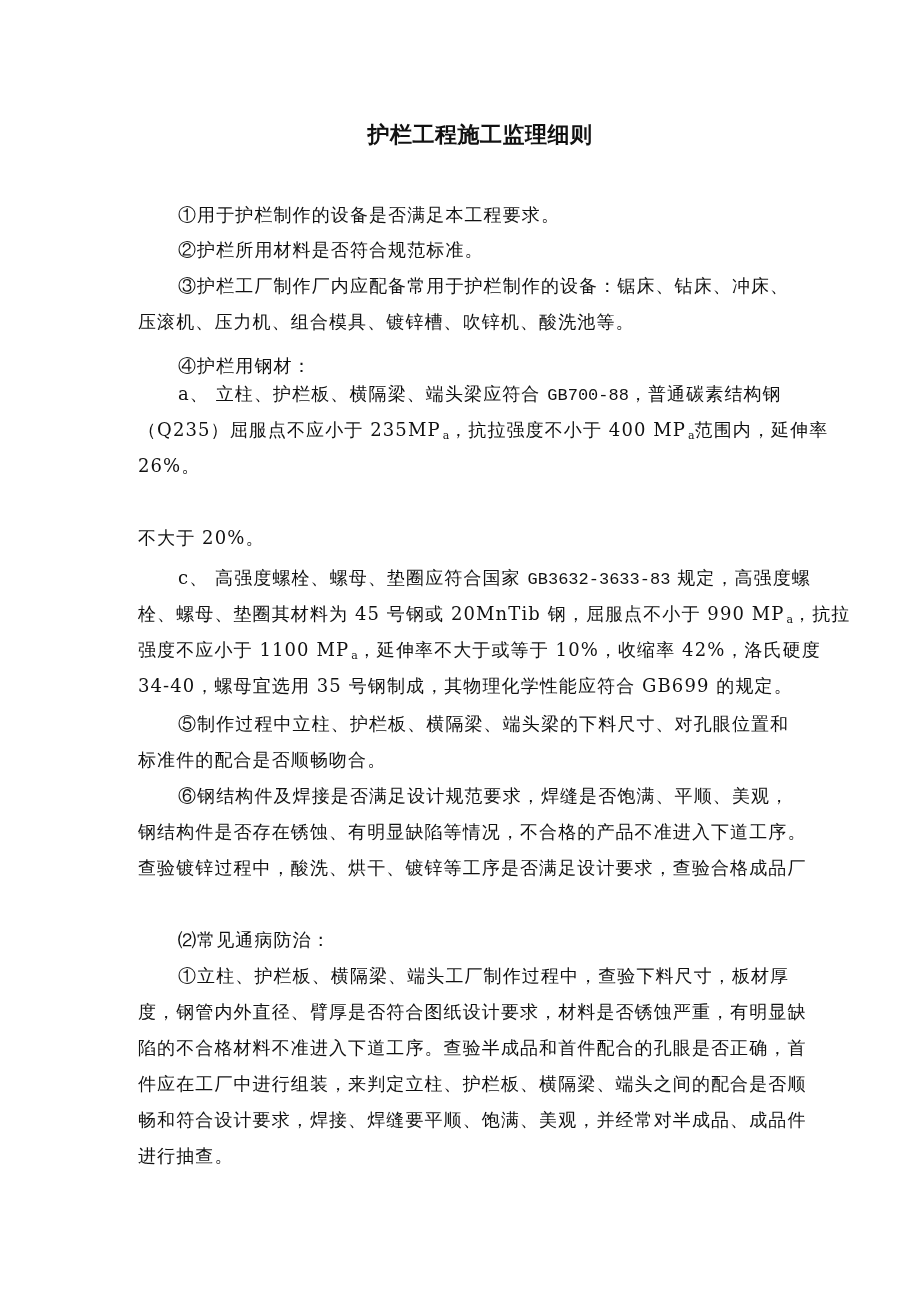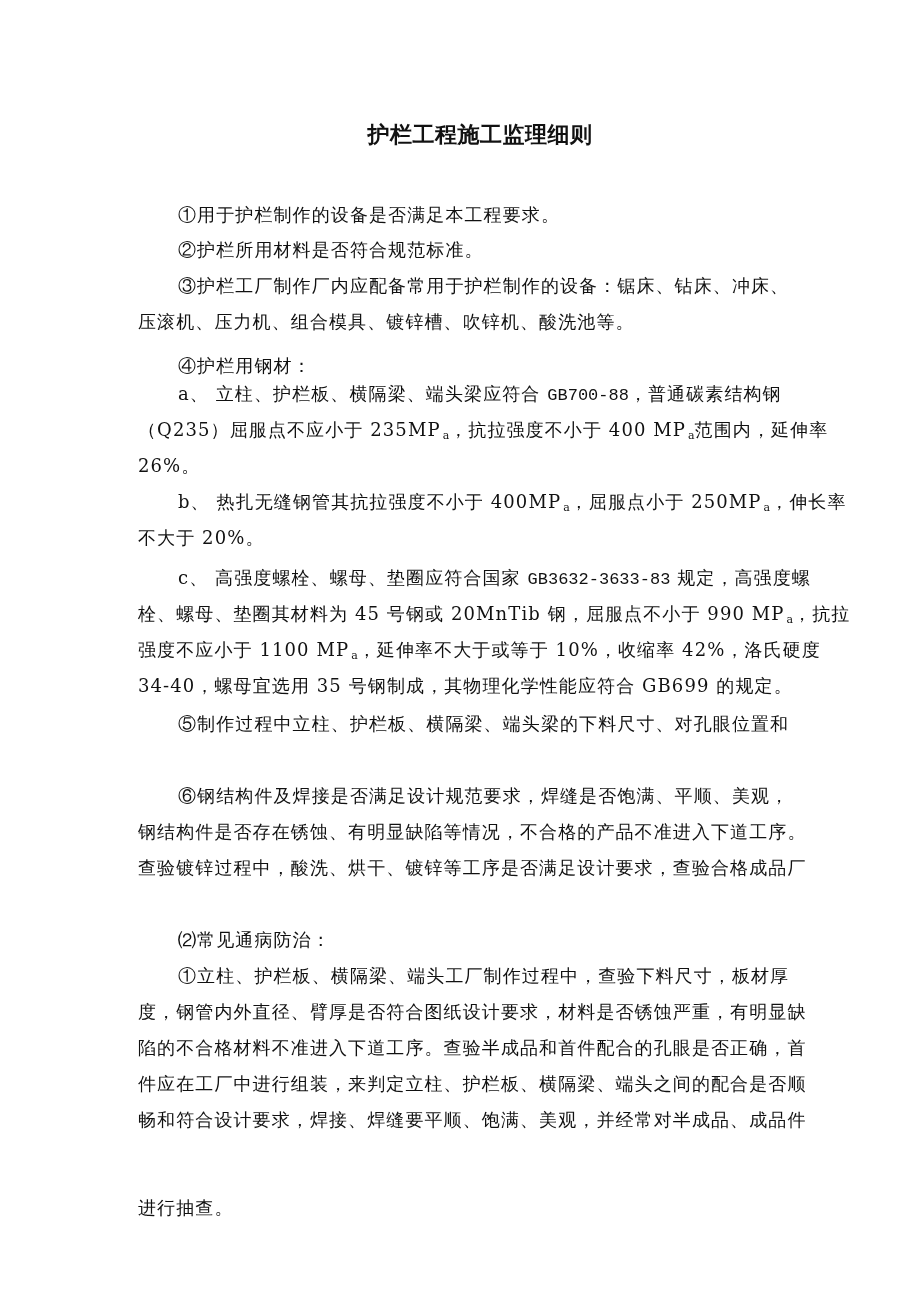--- a/index.html
+++ b/index.html
@@ -73,44 +73,42 @@
   <div class="line indent" style="top:354px">④护栏用钢材：</div>
 
   <div class="line indent" style="top:382px">
     <span>a、  立柱、护栏板、横隔梁、端头梁应符合 </span><span class="mono">GB700-88</span><span>，普通碳素结构钢</span>
   </div>
   <div class="line" style="top:418px">
     <span>（Q235）屈服点不应小于 235MP</span><span class="sub">a</span><span>，抗拉强度不小于 400 MP</span><span class="sub">a</span><span>范围内，延伸率</span>
   </div>
   <div class="line" style="top:454px">26%。</div>
 
-  <div class="line indent" style="top:490px">
-    <span>b、  热扎无缝钢管其抗拉强度不小于 400MP</span><span class="sub">a</span><span>，屈服点小于 250MP</span><span class="sub">a</span><span>，伸长率</span>
-  </div>
   <div class="line" style="top:526px">不大于 20%。</div>
 
   <div class="line indent" style="top:566px">
     <span>c、  高强度螺栓、螺母、垫圈应符合国家 </span><span class="mono">GB3632-3633-83</span><span> 规定，高强度螺</span>
   </div>
   <div class="line" style="top:602px">
     <span>栓、螺母、垫圈其材料为 45 号钢或 20MnTib 钢，屈服点不小于 990 MP</span><span class="sub">a</span><span>，抗拉</span>
   </div>
   <div class="line" style="top:638px">
     <span>强度不应小于 1100 MP</span><span class="sub">a</span><span>，延伸率不大于或等于 10%，收缩率 42%，洛氏硬度</span>
   </div>
   <div class="line" style="top:674px">34-40，螺母宜选用 35 号钢制成，其物理化学性能应符合 GB699 的规定。</div>
 
   <div class="line indent" style="top:712px">⑤制作过程中立柱、护栏板、横隔梁、端头梁的下料尺寸、对孔眼位置和</div>
+  <div class="line" style="top:748px">标准件的配合是否顺畅吻合。</div>
 
   <div class="line indent" style="top:784px">⑥钢结构件及焊接是否满足设计规范要求，焊缝是否饱满、平顺、美观，</div>
   <div class="line" style="top:820px">钢结构件是否存在锈蚀、有明显缺陷等情况，不合格的产品不准进入下道工序。</div>
   <div class="line" style="top:856px">查验镀锌过程中，酸洗、烘干、镀锌等工序是否满足设计要求，查验合格成品厂</div>
 
   <div class="line indent" style="top:928px">⑵常见通病防治：</div>
 
   <div class="line indent" style="top:964px">①立柱、护栏板、横隔梁、端头工厂制作过程中，查验下料尺寸，板材厚</div>
   <div class="line" style="top:1000px">度，钢管内外直径、臂厚是否符合图纸设计要求，材料是否锈蚀严重，有明显缺</div>
   <div class="line" style="top:1072px">件应在工厂中进行组装，来判定立柱、护栏板、横隔梁、端头之间的配合是否顺</div>
   <div class="line" style="top:1036px">陷的不合格材料不准进入下道工序。查验半成品和首件配合的孔眼是否正确，首</div>
   <div class="line" style="top:1108px">畅和符合设计要求，焊接、焊缝要平顺、饱满、美观，并经常对半成品、成品件</div>
-  <div class="line" style="top:1196px">进行抽查。</div>
+  <div class="line" style="top:1144px">进行抽查。</div>
 
 </div>
 
 </body></html>

